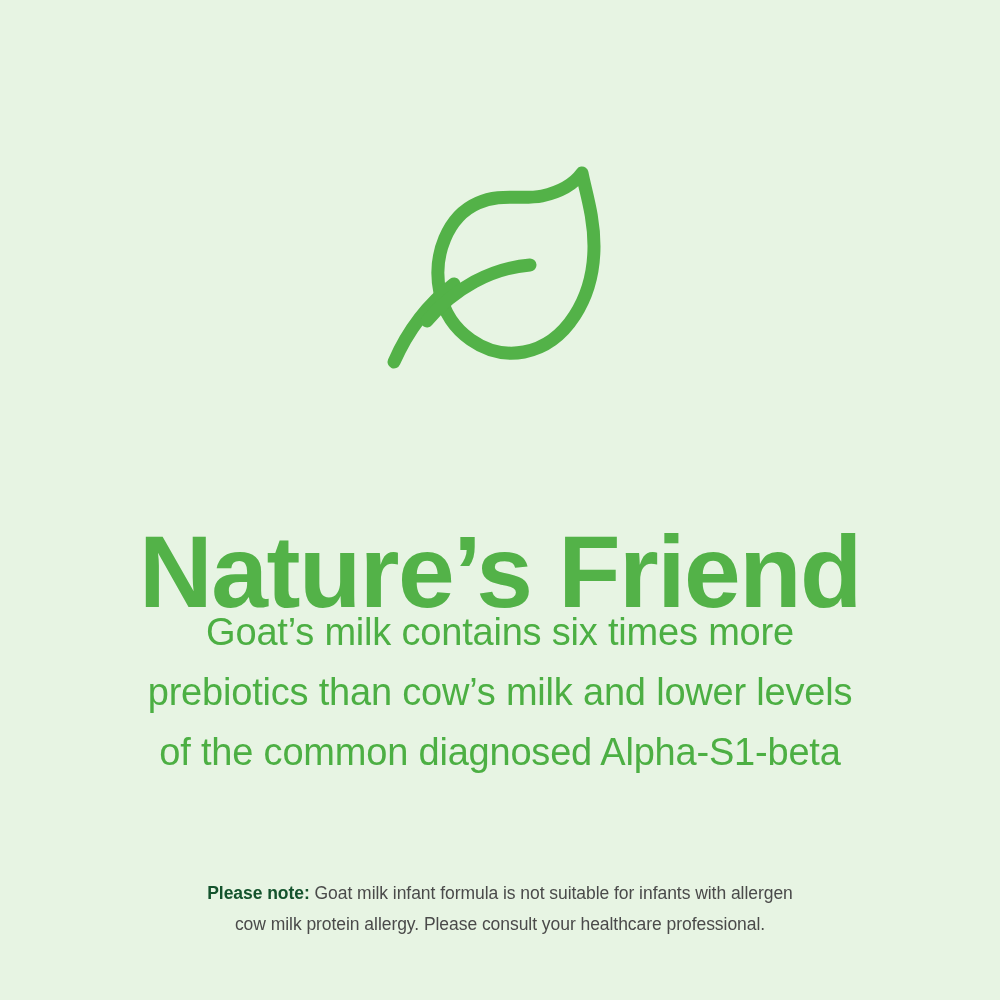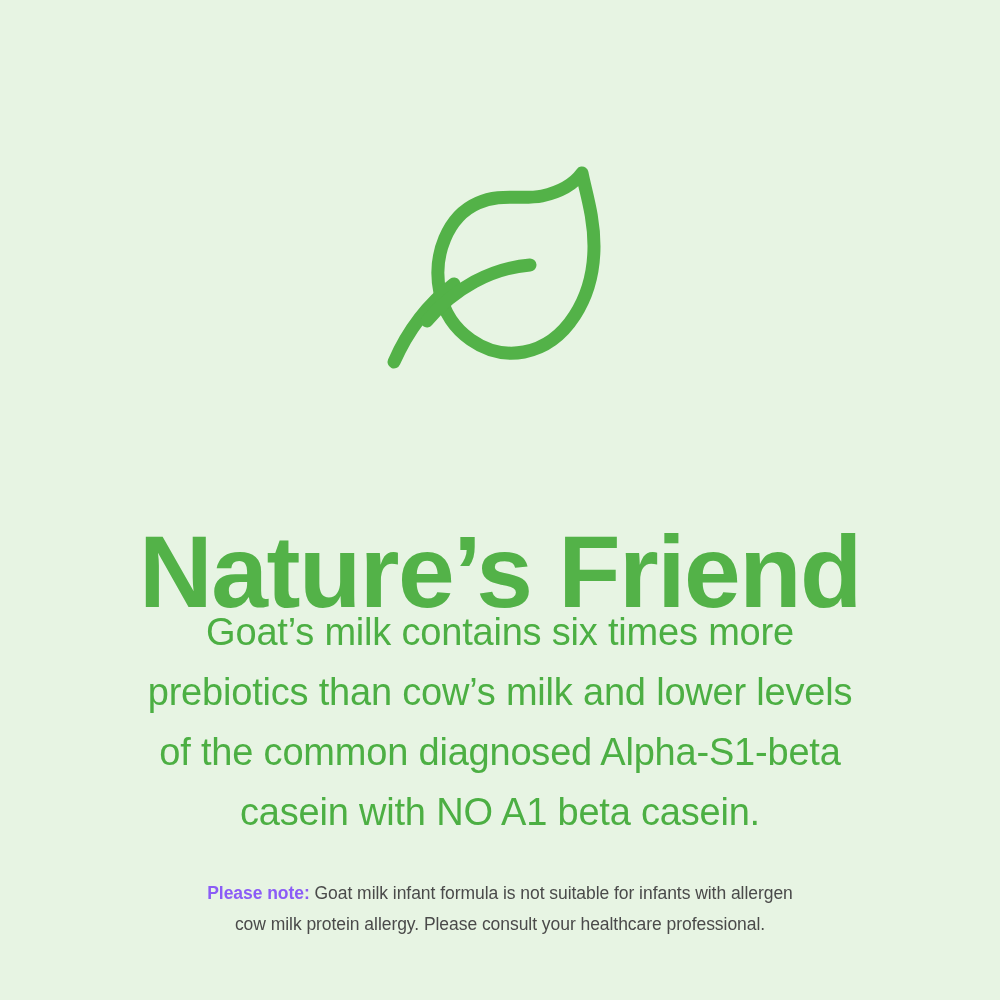--- a/index.html
+++ b/index.html
@@ -83,21 +83,21 @@
     top: 878px;
     width: 760px;
     text-align: center;
     font-size: 17.5px;
     line-height: 31px;
     color: #4a4a4a;
     letter-spacing: -0.05px;
   }
   .disclaimer .note-label {
     font-weight: 700;
-    color: #8b5cf6;
+    color: #14532d;
   }
   .disclaimer .line {
     display: block;
     white-space: nowrap;
   }
 </style>
 </head>
 <body>
 
 <div class="card">
@@ -120,21 +120,20 @@
                C72 128 110 108 148 105" stroke="#53b248" stroke-width="13" stroke-linecap="round" fill="none"></path>
     </svg>
   </div>
 
   <h1 class="headline">Nature’s Friend</h1>
 
   <div class="body-copy">
     <span class="line">Goat’s milk contains six times more</span>
     <span class="line">prebiotics than cow’s milk and lower levels</span>
     <span class="line">of the common diagnosed Alpha-S1-beta</span>
-    <span class="line">casein with NO A1 beta casein.</span>
   </div>
 
   <div class="disclaimer">
     <span class="line"><span class="note-label">Please note:</span><span> Goat milk infant formula is not suitable for infants with allergen</span></span>
     <span class="line">cow milk protein allergy. Please consult your healthcare professional.</span>
   </div>
 
 </div>
 
 </body></html>

